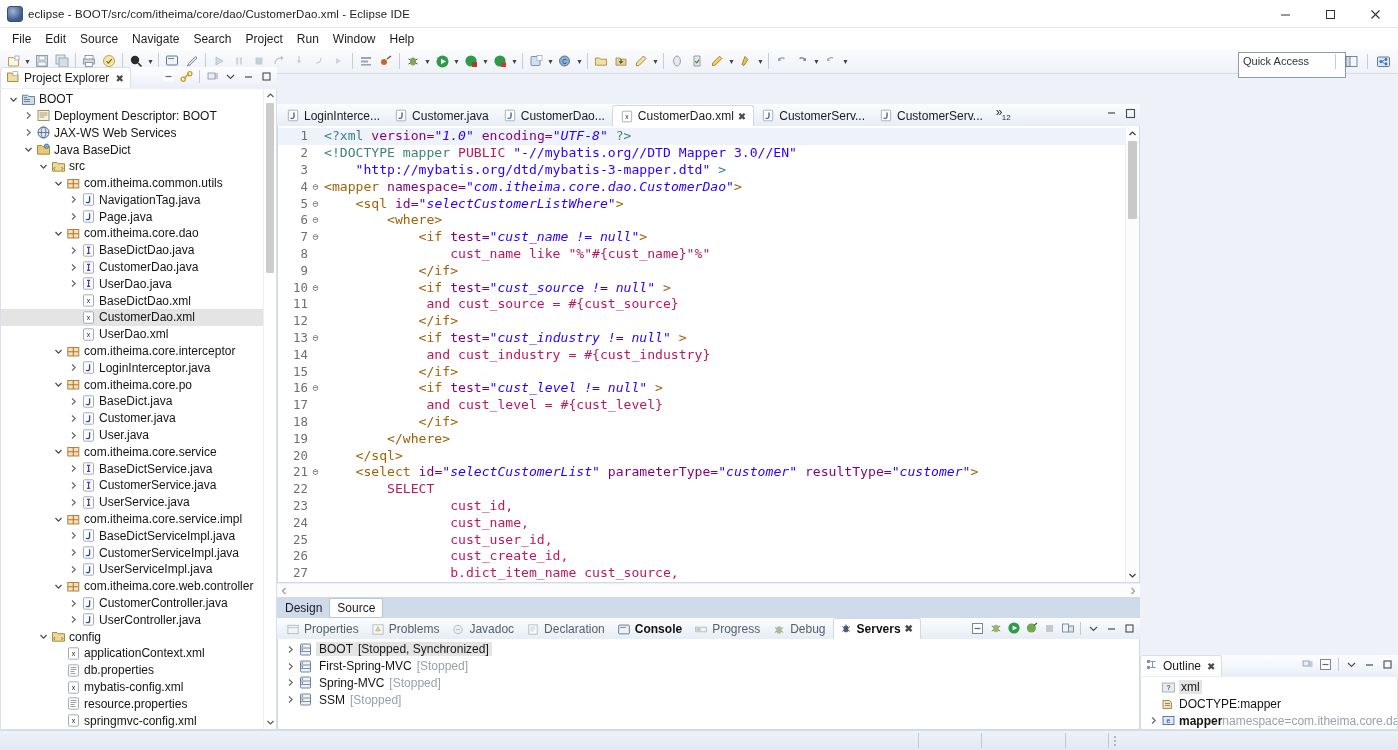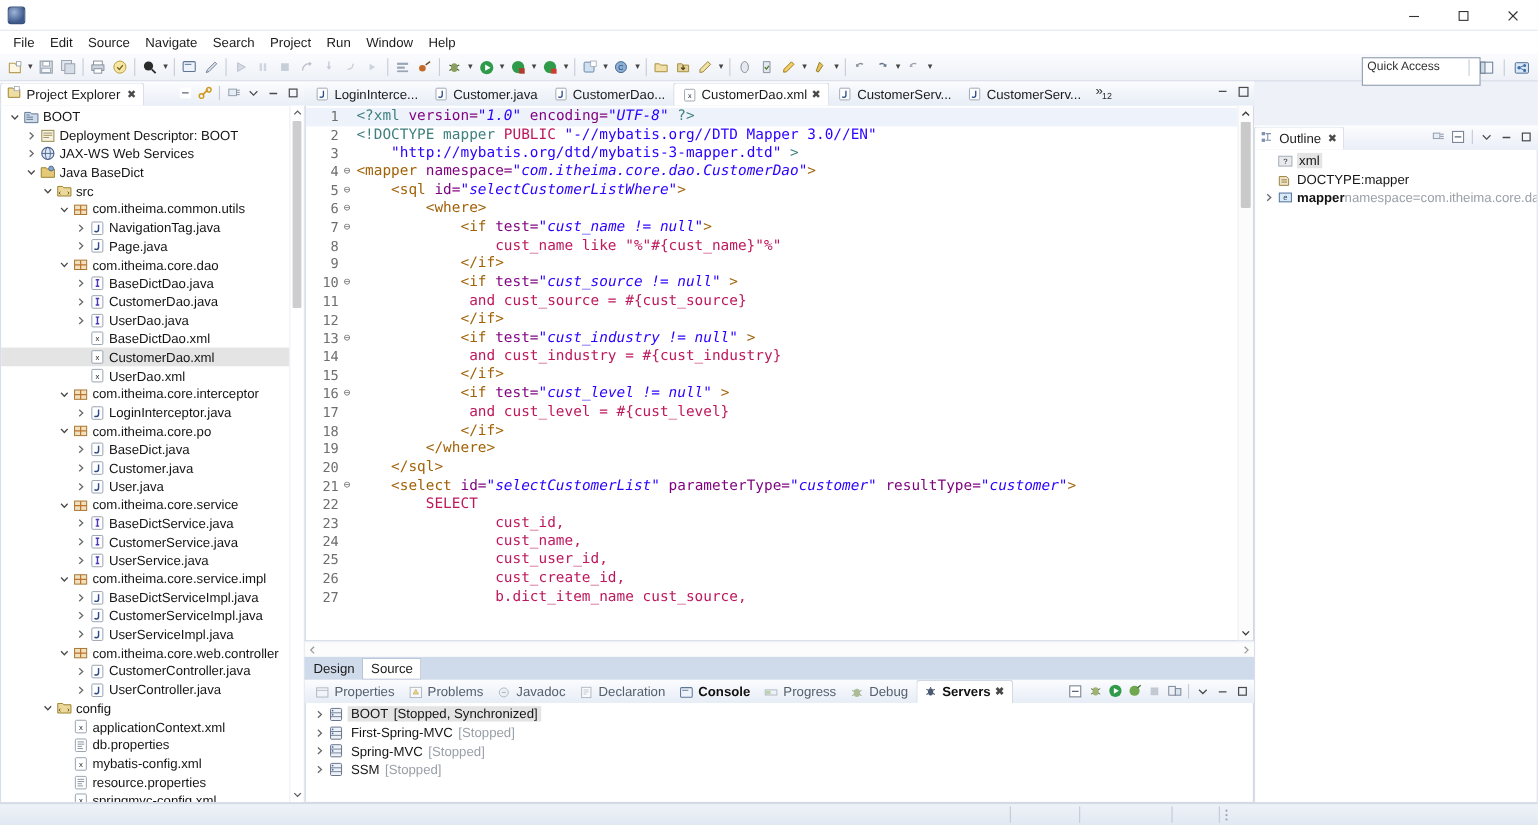--- a/index.html
+++ b/index.html
@@ -43,21 +43,21 @@
              font-size: 7px; color: #444; flex:none;}
   .tbsep { width: 1px; height: 16px; background: #c6ccd8; margin: 0 3px; flex:none;}
   .quick-access { position: absolute; right: 52px; top: 3px; width: 108px; height: 26px;
        border: 1px solid #8d9bb0; background: #fff; font-size: 11px; color: #333;
        padding: 0 4px; line-height: 17px; }
   .qa-right { position:absolute; right: 4px; top: 3px; display:flex; gap:2px; align-items:center;}
   .persp-btn { width: 21px; height: 19px; display:flex; align-items:center; justify-content:center;}
   .persp-sep { width:1px;height:15px;background:#c6ccd8;margin:0 3px;}
 
   
-  .main { flex: 1; display: flex; min-height: 0; background: #eef1f7; }
+  .main { flex: 1; display: flex; min-height: 0; background: #eef1f7; align-items: flex-end; }
   .col-left { width: 277px; display: flex; flex-direction: column; min-width: 0;}
   .col-center { flex: 1; display: flex; flex-direction: column; min-width: 0; }
   .col-right { width: 258px; display:flex; flex-direction: column; min-width:0;margin-top:40px; }
 
   
   .view-head { height: 22px; display: flex; align-items: center; position: relative;
        background: linear-gradient(#fdfdff,#e9eef7); }
   .view-tab { display:flex; align-items:center; gap:4px; height:21px; padding:0 6px 0 5px;
        font-size:12px; color:#1b1b1b; background:#ffffff; border-top:1px solid #d9dfe9;
        border-left:1px solid #d9dfe9; border-right:1px solid #d9dfe9;
@@ -154,20 +154,21 @@
   .sb-dots { width:12px; display:flex; flex-direction:column; align-items:center; gap:2px;}
   .sb-dots i { width:2px;height:2px;background:#9aa3b2;display:block;border-radius:50%;}
 </style>
 </head>
 <body>
 
 <div id="app">
 
   <div class="titlebar">
     <div class="app-icon"></div>
+    <div class="title-text">eclipse - BOOT/src/com/itheima/core/dao/CustomerDao.xml - Eclipse IDE</div>
     <div class="win-ctrls">
       <div class="win-btn">
         <svg width="11" height="11" viewBox="0 0 11 11">
             <line x1="1" y1="6" x2="10" y2="6" stroke="#333" stroke-width="1"></line>
           </svg>
       </div>
       <div class="win-btn">
         <svg width="11" height="11" viewBox="0 0 11 11">
             <rect x="1.5" y="1.5" width="8" height="8" fill="none" stroke="#333" stroke-width="1"></rect>
           </svg>

